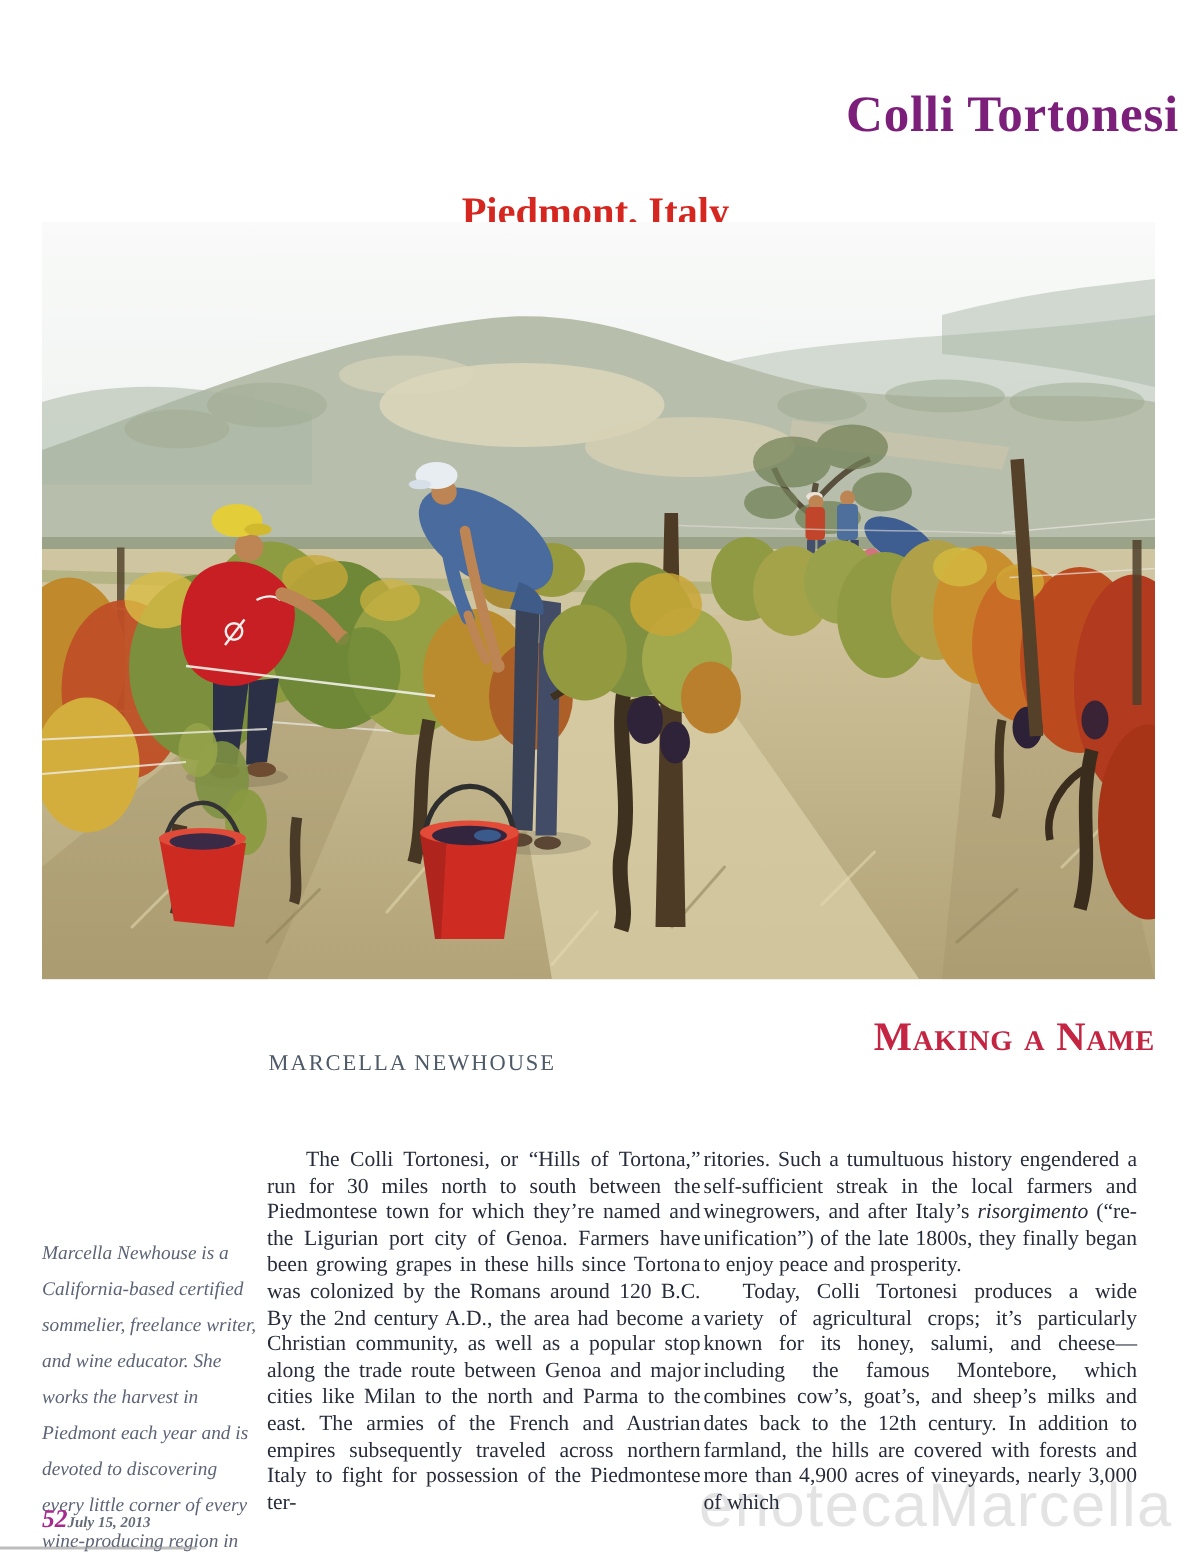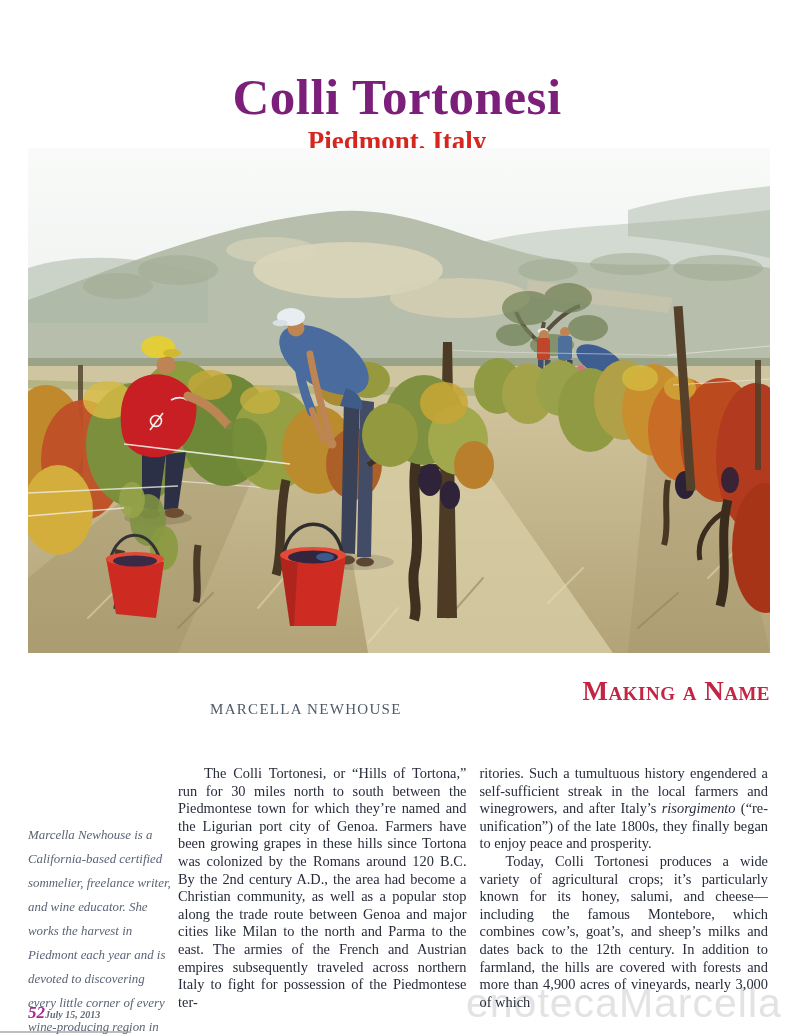--- a/index.html
+++ b/index.html
@@ -1,43 +1,42 @@
 <!DOCTYPE html>
 <html style="--title: #7b1f7a; --subtitle: #d5271f; --headline: #c32542; --byline: #4e5a68; --body-text: #272c3a; --bio-text: #5b6375; --bio-link: #3f3d90; --page-number: #a62a8f; --footer-date: #636b77; --watermark: #e3e3e3;"><head>
 <meta charset="utf-8">
 <style>
   html,body { margin:0; padding:0; background:#ffffff; }
   .page {
     position:relative; width:794px; height:1036px; background:#ffffff;
     overflow:hidden; font-family:"Liberation Serif", serif;
   }
   .title {
-    position:absolute; left:0; right:0; top:50px; margin:18px; text-align:center;
-    font-size:51px; font-weight:bold; color:var(--title,#7b1f7a); letter-spacing:.5px;
+    position:absolute; left:0; right:0; top:50px; margin:8px; text-align:right;
+    font-size:34px; font-weight:bold; color:var(--title,#7b1f7a); letter-spacing:.5px;
   }
   .subtitle {
     position:absolute; left:0; right:0; top:111px; margin:15px; text-align:center;
     font-size:27px; font-weight:bold; color:var(--subtitle,#d5271f);
   }
   .photo {
     position:absolute; left:28px; top:148px; width:742px; height:505px; overflow:hidden;
   }
   .photo svg { display:block; }
   .byline {
     position:absolute; left:179px; top:701px; font-size:15px; letter-spacing:1.3px;
     color:var(--byline,#4e5a68);
-    margin-left:31px;
   }
   .headline {
     position:absolute; right:24px; top:676px; margin:0; text-align:left;
     font-variant:small-caps; font-weight:bold; font-size:27px; line-height:31px;
     color:var(--headline,#c32542); letter-spacing:.5px;
   }
   .columns {
-    position:absolute; left:178px; top:765px; width:590px; display:flex; gap:13px; z-index:2;
+    position:absolute; left:178px; top:765px; width:590px; display:flex; gap:2px; z-index:2;
   }
   .col { width:289px; font-size:14.4px; line-height:17.6px; text-align:justify;
     color:var(--body-text,#272c3a); }
   .col p { margin:0; }
   .col p.indent { text-indent:26px; }
   .col .em { font-style:italic; }
   .bio {
     position:absolute; left:28px; top:823px; width:143px; font-style:italic;
     font-size:12.9px; line-height:24px; color:var(--bio-text,#5b6375);
   }

